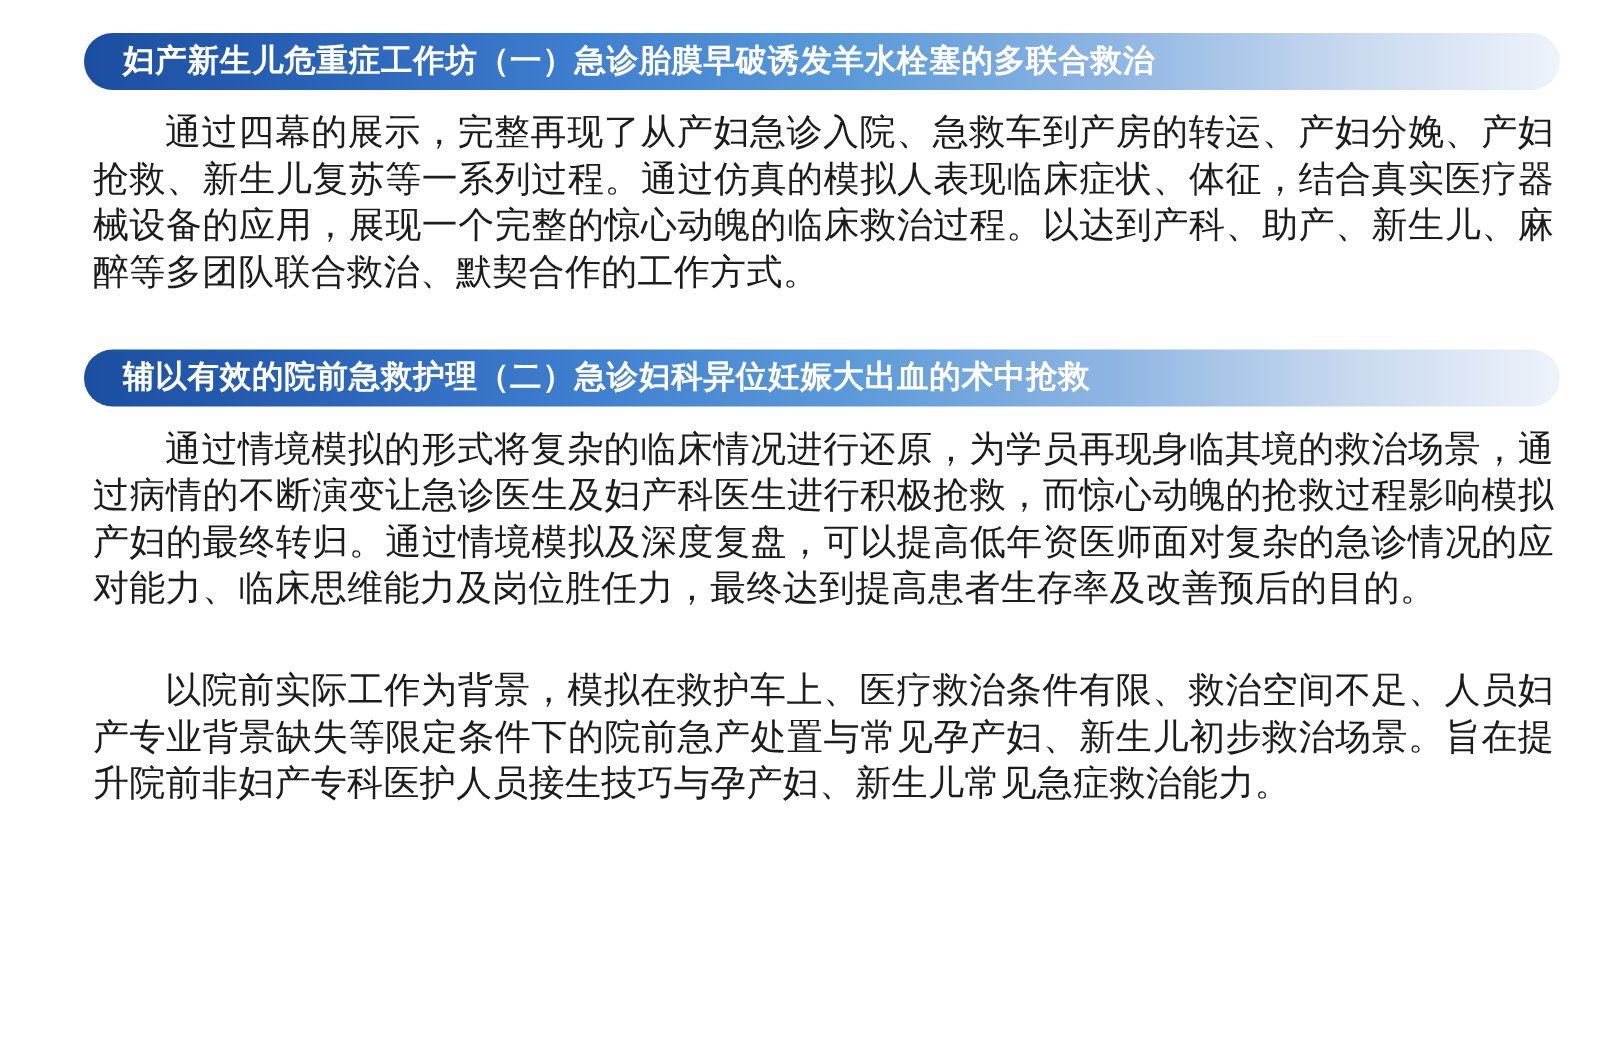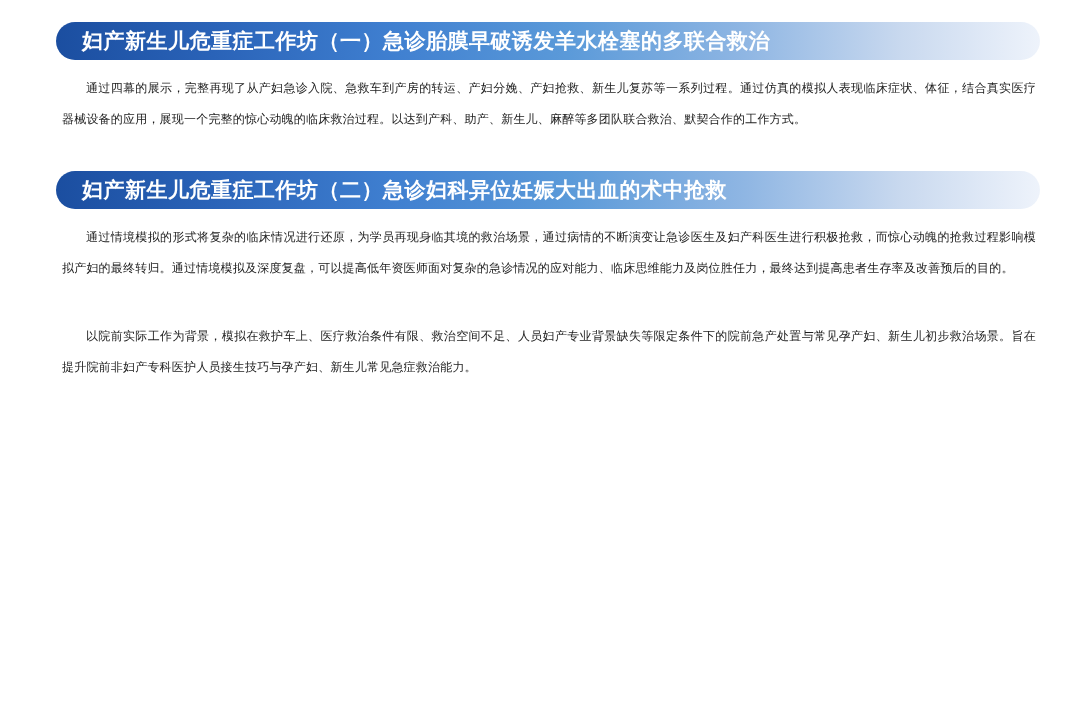--- a/index.html
+++ b/index.html
@@ -39,21 +39,21 @@
   }
   .section-title {
     color: #ffffff;
     font-size: 21px;
     font-weight: bold;
     letter-spacing: 0.5px;
     white-space: nowrap;
     line-height: 38px;
   }
   .section-body {
-    font-size: 12px;
+    font-size: 24px;
     line-height: 31px;
     color: #1c1c1c;
     text-align: justify;
     text-indent: 2em;
     margin: 13px 4px 0 6px;
     letter-spacing: 0.2px;
   }
   .gap-lg { height: 30px; }
   .gap-md { height: 18px; }
 </style>
@@ -66,21 +66,21 @@
     <div class="section-title-bar">
       <span class="section-title">妇产新生儿危重症工作坊（一）急诊胎膜早破诱发羊水栓塞的多联合救治</span>
     </div>
     <p class="section-body">通过四幕的展示，完整再现了从产妇急诊入院、急救车到产房的转运、产妇分娩、产妇抢救、新生儿复苏等一系列过程。通过仿真的模拟人表现临床症状、体征，结合真实医疗器械设备的应用，展现一个完整的惊心动魄的临床救治过程。以达到产科、助产、新生儿、麻醉等多团队联合救治、默契合作的工作方式。</p>
   </div>
 
   <div class="gap-lg"></div>
 
   <div class="section">
     <div class="section-title-bar">
-      <span class="section-title">妇产新生儿危重症工作坊（二）急诊妇科异位妊娠大出血的术中抢救</span>
+      <span class="section-title">辅以有效的院前急救护理（二）急诊妇科异位妊娠大出血的术中抢救</span>
     </div>
     <p class="section-body">通过情境模拟的形式将复杂的临床情况进行还原，为学员再现身临其境的救治场景，通过病情的不断演变让急诊医生及妇产科医生进行积极抢救，而惊心动魄的抢救过程影响模拟产妇的最终转归。通过情境模拟及深度复盘，可以提高低年资医师面对复杂的急诊情况的应对能力、临床思维能力及岗位胜任力，最终达到提高患者生存率及改善预后的目的。</p>
   </div>
 
   <div class="gap-md"></div>
 
   <div class="section">
     <p class="section-body">以院前实际工作为背景，模拟在救护车上、医疗救治条件有限、救治空间不足、人员妇产专业背景缺失等限定条件下的院前急产处置与常见孕产妇、新生儿初步救治场景。旨在提升院前非妇产专科医护人员接生技巧与孕产妇、新生儿常见急症救治能力。</p>
   </div>
 

